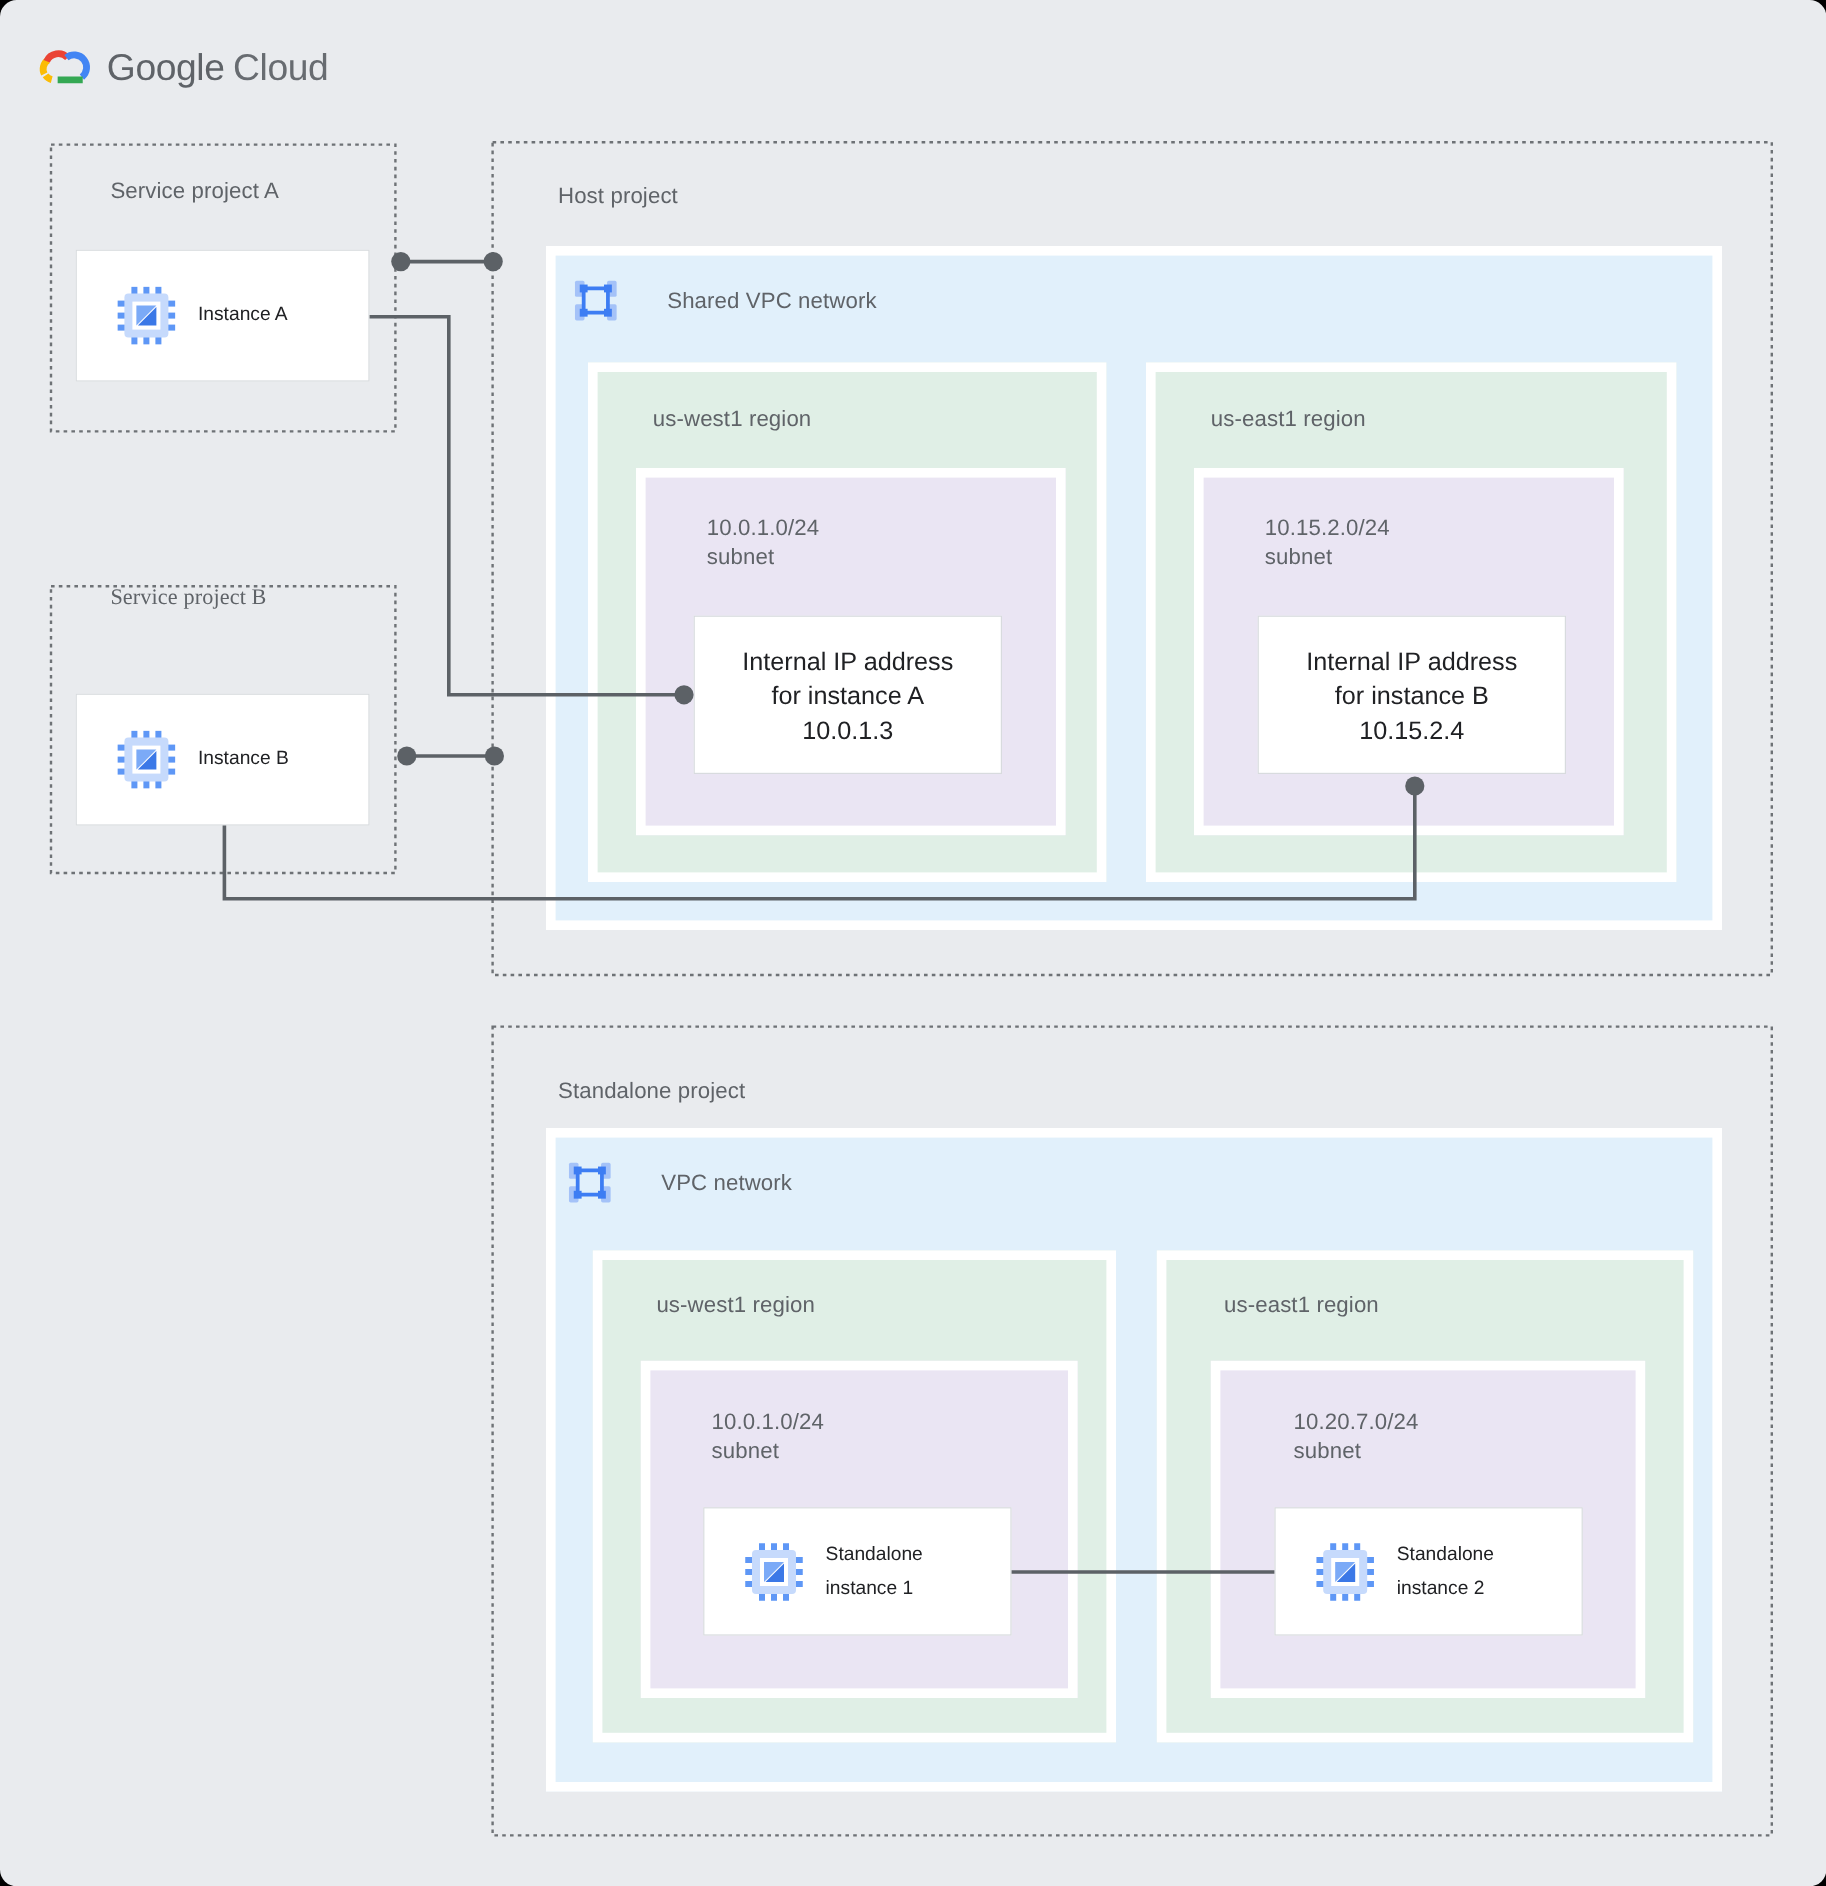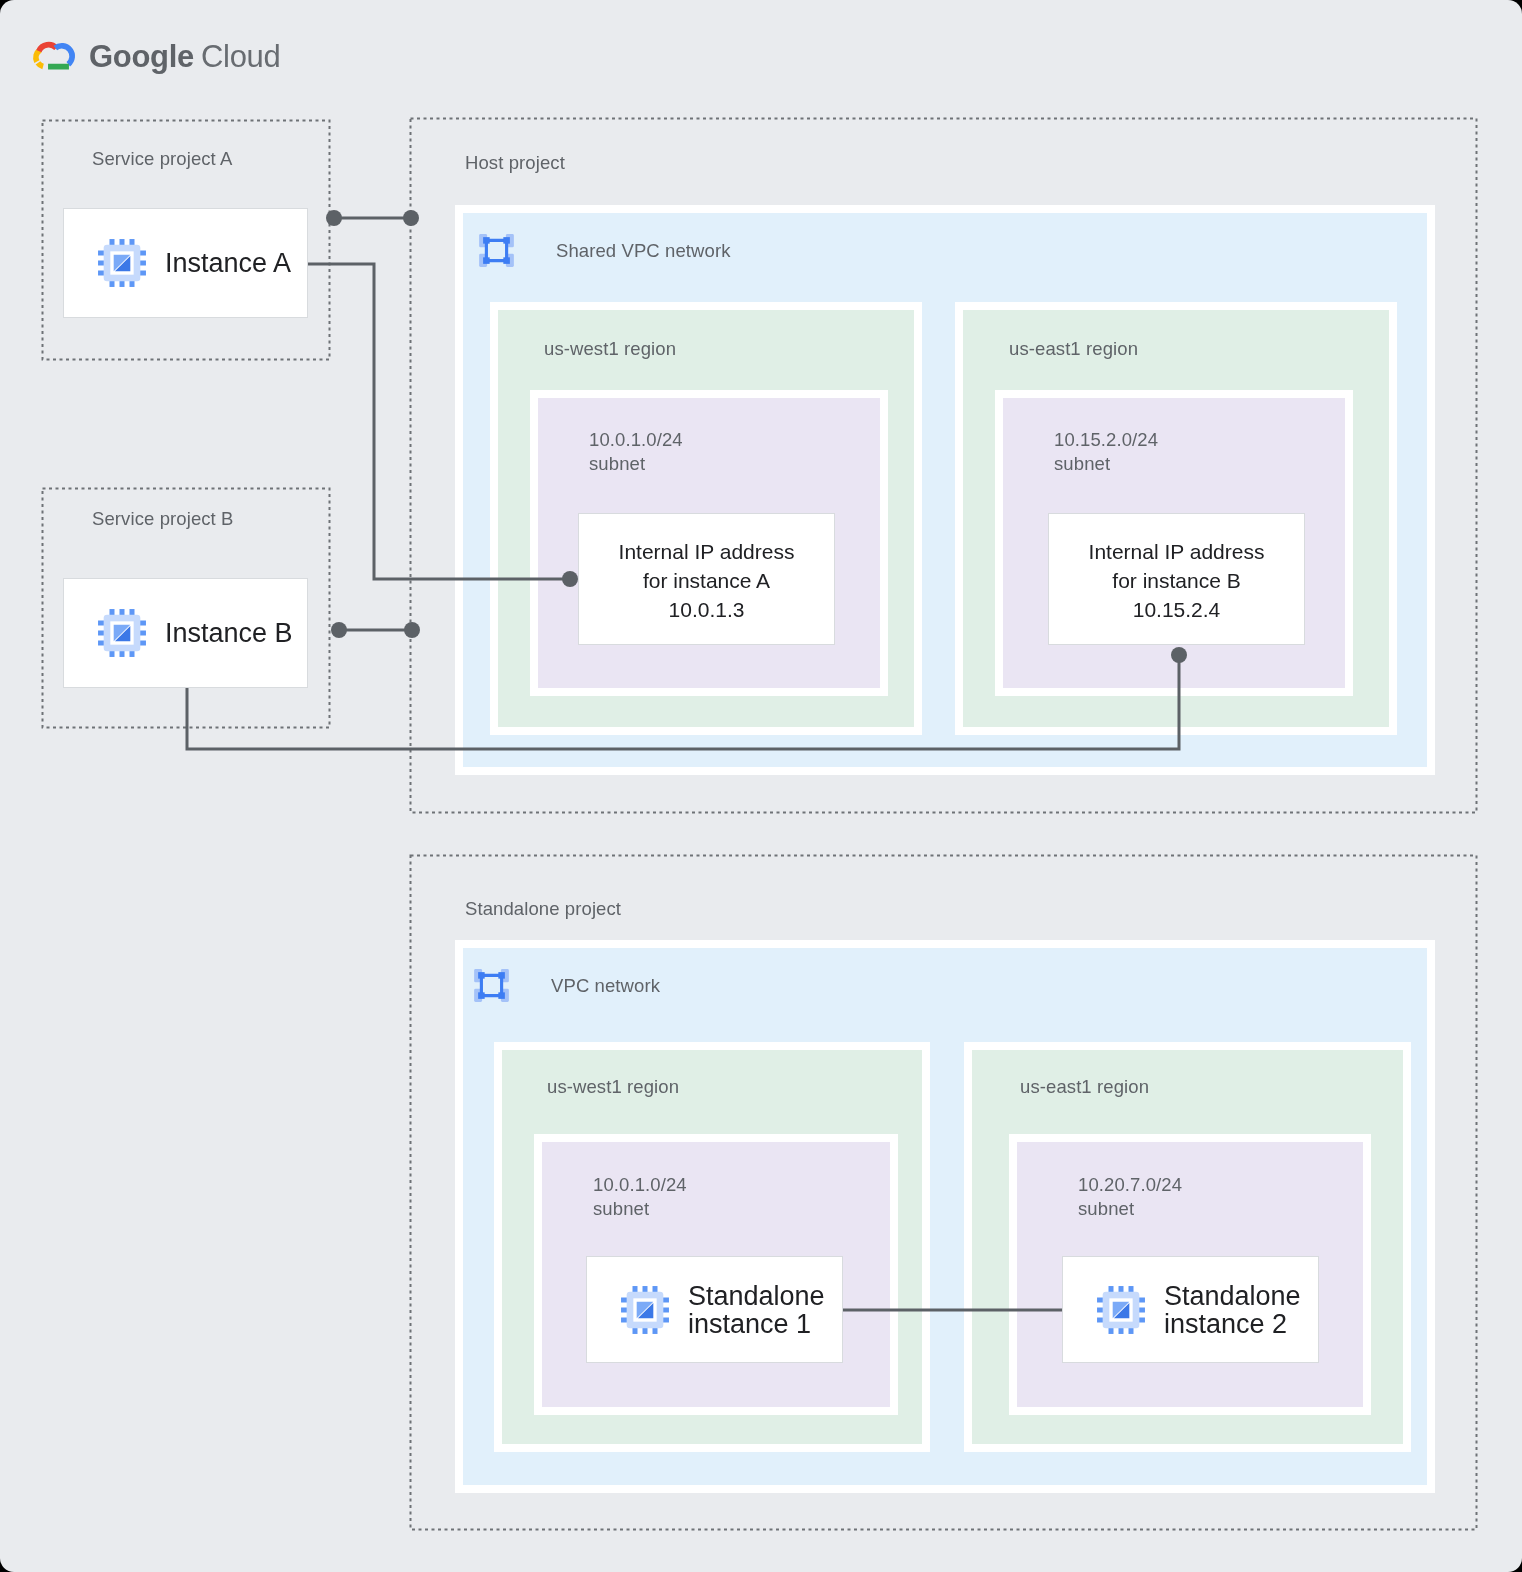--- a/index.html
+++ b/index.html
@@ -9,27 +9,27 @@
     font-family:"Liberation Sans",sans-serif;
     -webkit-font-smoothing:antialiased;
   }
   .abs{position:absolute;box-sizing:border-box;}
   .gray-label{font-size:18.5px;color:#5f6368;letter-spacing:0.1px;margin-left:28px;}
   .netbox{background:#e1f0fb;border:8px solid #ffffff;}
   .regbox{background:#e0efe6;border:8px solid #ffffff;}
   .subbox{background:#eae5f3;border:8px solid #ffffff;}
   .card{background:#ffffff;border:1px solid #d8dbde;}
   .instance-card{display:flex;align-items:center;padding-left:33px;gap:18px;}
-  .instance-card .ilabel{font-size:27px;color:#202124;line-height:28px;}
+  .instance-card .ilabel{font-size:16px;color:#202124;line-height:28px;}
   .ip-card{text-align:center;padding-top:23px;font-size:21px;color:#202124;line-height:29px;}
   .net-label-row{display:flex;align-items:center;gap:13px;}
   .subnet-label{line-height:24px;}
   .logo-row{display:flex;align-items:center;gap:12px;}
   .logo-text{font-size:31px;color:#5f6368;letter-spacing:-0.3px;}
-  .logo-text .w1{font-weight:700;margin-right:7px;}
+  .logo-text .w1{font-weight:400;margin-right:7px;}
   .logo-text .w2{font-weight:400;color:#686c71;}
   svg{display:block;}
   .overlay{position:absolute;left:0;top:0;z-index:6;pointer-events:none;}
   .boxlayer{z-index:1;}
 </style>
 </head>
 <body>
 
 <div class="canvas">
 
@@ -40,21 +40,21 @@
         <path d="M10.6 14.9 A 12.6 12.6 0 0 1 31.4 11.4" stroke="#EA4335" stroke-width="6.8"></path>
         <path d="M30.2 11.3 A 11.4 11.4 0 0 1 45.6 30.6" stroke="#4285F4" stroke-width="6.8"></path>
         <path d="M46.4 33.4 H21.5" stroke="#34A853" stroke-width="6.8"></path>
         <path d="M9.5 28.9 A 10.8 10.8 0 0 0 15.6 33.2" stroke="#FBBC05" stroke-width="6.8"></path>
       </svg>
     </span>
     <span class="logo-text"><span class="w1">Google</span><span class="w2">Cloud</span></span>
   </div>
 
   <div class="abs gray-label" style="left:64px;top:148px;">Service project A</div>
-  <div class="abs gray-label" style="left:64px;top:508px;">Service project B</div>
+  <div class="abs gray-label" style="left:64px;top:488px;font-family:Liberation Serif, serif;">Service project B</div>
   <div class="abs gray-label" style="left:437px;top:152px;">Host project</div>
   <div class="abs gray-label" style="left:437px;top:898px;">Standalone project</div>
 
   <div class="abs card instance-card boxlayer" style="left:63px;top:208px;width:245px;height:110px;">
     <span>
       <svg width="50" height="50" viewBox="0 0 24 24">
         <g fill="#5e97f6">
           <rect x="6" y="0.5" width="2.4" height="4"></rect>
             <rect x="10.8" y="0.5" width="2.4" height="4"></rect>
             <rect x="15.6" y="0.5" width="2.4" height="4"></rect>

